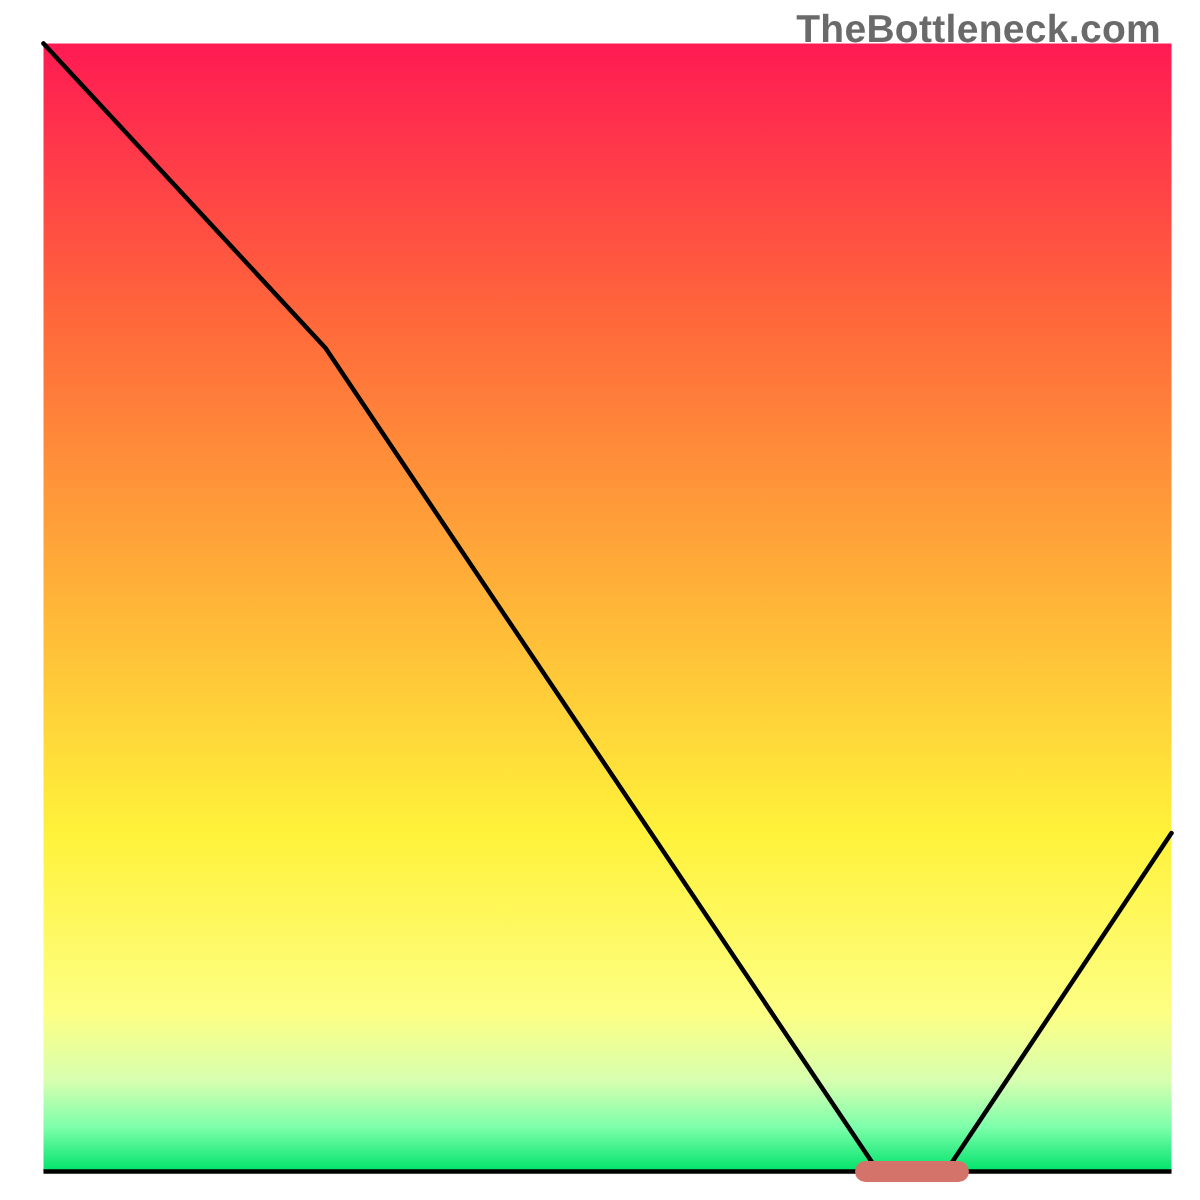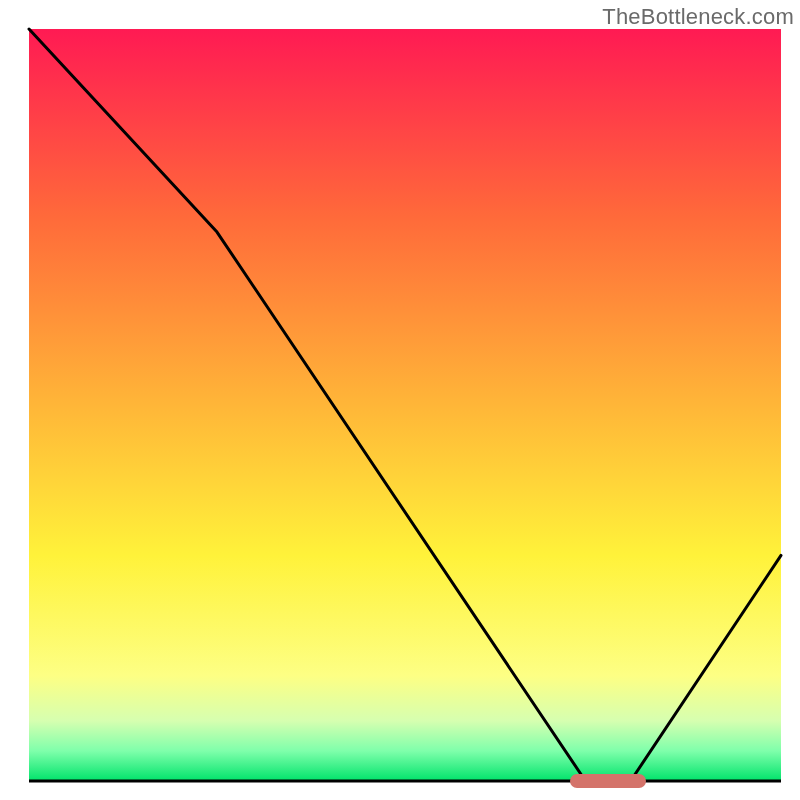--- a/index.html
+++ b/index.html
@@ -11,24 +11,24 @@
     overflow: hidden;
   }
   .stage {
     position: relative;
     width: 800px;
     height: 800px;
   }
   .watermark {
     position: absolute;
     top: 4px;
-    right: 6px;
+    right: 26px;
     font-family: Arial, Helvetica, sans-serif;
-    font-size: 22px;
-    font-weight: 400;
+    font-size: 26px;
+    font-weight: 700;
     color: #6a6a6a;
     letter-spacing: 0.2px;
     z-index: 3;
   }
   svg.plot {
     position: absolute;
     left: 0;
     top: 0;
   }
   .marker {

